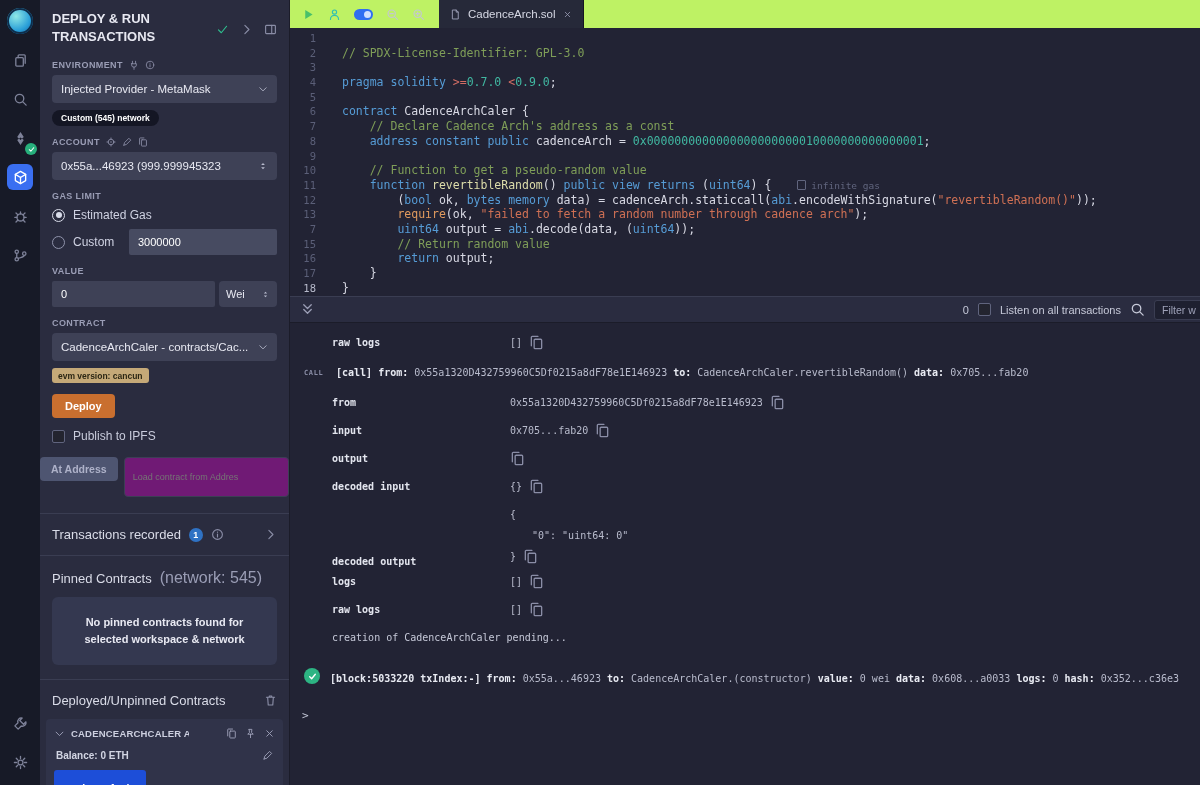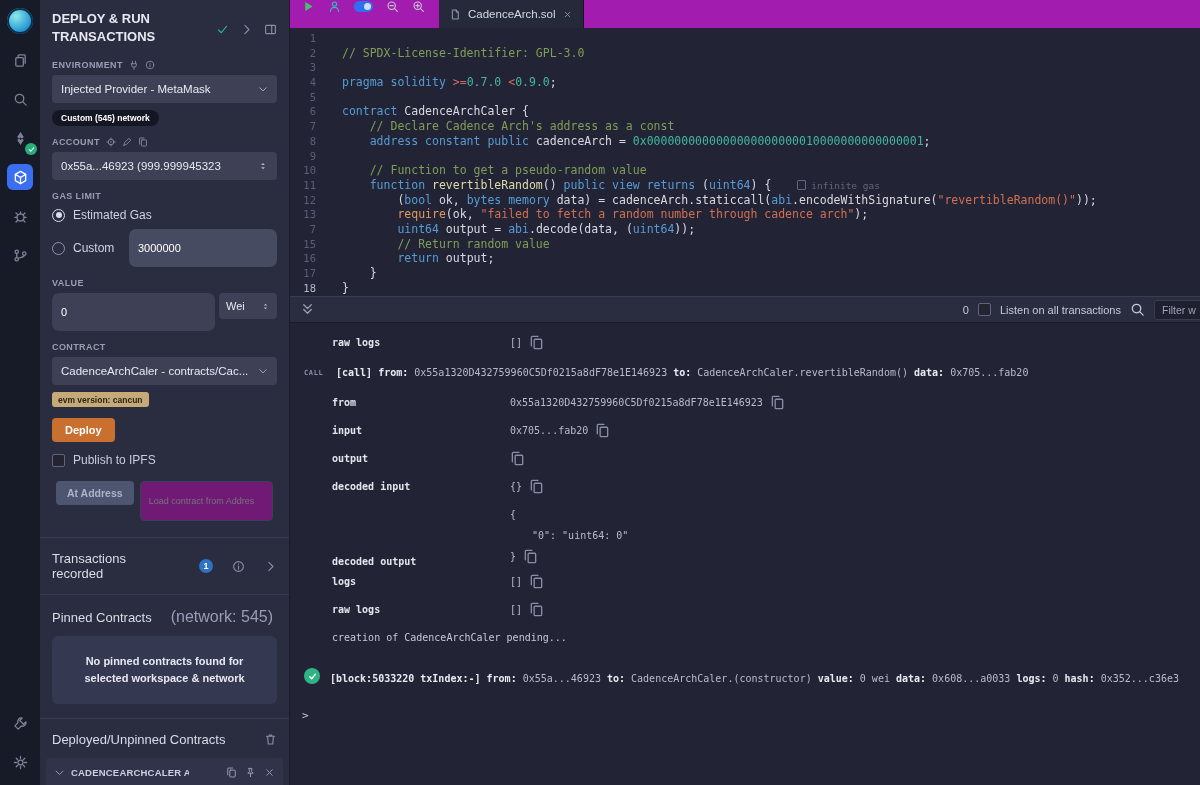--- a/index.html
+++ b/index.html
@@ -25,53 +25,53 @@
   .ok-check{color:#2fbf8f}
   .sp-label{font-size:9px;font-weight:700;color:#9a9db5;letter-spacing:.4px;display:flex;align-items:center;gap:6px;margin:11px 12px 5px}
   .sp-label svg{width:10px;height:10px;color:#8a8da6}
   .sp-select{margin:0 12px;background:#3e4156;border-radius:4px;height:28px;display:flex;align-items:center;padding:0 9px;font-size:11.5px;color:#e8e9f2;justify-content:space-between;cursor:pointer;white-space:nowrap;overflow:hidden}
   .sp-select svg{width:10px;height:10px;color:#b8bbcd;flex:0 0 auto;margin-left:6px}
   .badge-network{display:inline-block;margin:7px 12px 0;background:#141624;color:#fff;font-size:8.5px;font-weight:700;padding:3px 9px;border-radius:9px}
   .gas-row{display:flex;align-items:center;gap:8px;margin:7px 12px;font-size:12px;color:#cfd2e2}
   .radio{width:13px;height:13px;border-radius:50%;border:1px solid #8f93ab;flex:0 0 13px;position:relative}
   .radio.sel{border-color:#d9dce9}
   .radio.sel::after{content:"";position:absolute;left:2.5px;top:2.5px;width:6px;height:6px;border-radius:50%;background:#d9dce9}
-  .inp{background:#474b61;border:none;border-radius:7px;height:38px;color:#fff;font-size:11px;padding:0 9px;font-family:"Liberation Sans",sans-serif;outline:none}
+  .inp{background:#474b61;border:none;border-radius:2px;height:26px;color:#fff;font-size:11px;padding:0 9px;font-family:"Liberation Sans",sans-serif;outline:none}
   .inp::placeholder{color:#8b8ea6}
   .custom-gas-inp{flex:1;min-width:0}
   .value-row{display:flex;gap:4px;margin:0 12px}
   .value-inp{flex:1;min-width:0;background:#3e4156}
   .wei-select{width:58px;background:#3e4156;border-radius:4px;height:26px;display:flex;align-items:center;justify-content:space-between;padding:0 7px;font-size:11px;color:#e8e9f2;cursor:pointer}
   .wei-select svg{width:9px;height:9px;color:#b8bbcd}
   .badge-evm{display:inline-block;margin:7px 12px 0;background:#c5a978;color:#2b2613;font-size:8.5px;font-weight:700;padding:2.5px 6px;border-radius:3px}
   .btn-deploy{display:inline-block;margin:11px 12px 0;background:#c96f2f;color:#fff;border:none;border-radius:4px;height:24px;padding:0 13px;font-size:11px;font-weight:600;cursor:pointer;font-family:"Liberation Sans",sans-serif}
   .chk-row{display:flex;gap:8px;align-items:center;margin:11px 12px;font-size:12px;color:#c9ccdc}
   .chk{width:13px;height:13px;border:1px solid #60647e;background:#23242f;border-radius:2px;flex:0 0 13px;cursor:pointer}
-  .ataddr-row{display:flex;gap:6px;margin:14px 16px 16px}
+  .ataddr-row{display:flex;gap:6px;margin:14px 0 16px}
   .btn-ataddr{background:#4e5571;color:#aeb2c9;border:none;border-radius:4px;height:24px;font-size:10.5px;display:flex;align-items:center;padding:0 11px;font-weight:600;cursor:pointer;white-space:nowrap;font-family:"Liberation Sans",sans-serif}
   .inp-ataddr{flex:1;min-width:0;background:#701a75;border:1px solid #3c3f55;border-radius:4px;height:40px;font-size:9px;color:#cfd2e2;padding:0 8px}
-  .sp-sec{border-top:1px solid #3a3d52;padding:13px 12px;display:flex;align-items:center;gap:19px;font-size:13px;color:#dadce8}
+  .sp-sec{border-top:1px solid #3a3d52;padding:13px 12px;display:flex;align-items:center;gap:8px;font-size:13px;color:#dadce8}
   .badge-count{width:14px;height:14px;background:#2f72c4;border-radius:50%;color:#fff;font-size:9px;display:flex;align-items:center;justify-content:center;font-weight:700;flex:0 0 14px}
   .sec-icon{color:#8a8da6}
   .sec-icon svg{width:13px;height:13px}
   .ml-auto{margin-left:auto}
   .pin-net{font-size:16px;color:#9a9db5;font-weight:400}
   .pinned-box{margin:2px 12px 14px;background:#343850;border-radius:6px;padding:17px 12px;text-align:center;font-size:11px;font-weight:700;color:#e8e9f2;line-height:1.55}
   .contract-card{margin:2px 6px 0;background:#303349;border-radius:4px;padding:9px 8px;height:130px}
   .card-row1{display:flex;align-items:center;gap:6px;color:#cdd0e0}
   .card-row1 svg{width:11px;height:11px;color:#9a9db5;cursor:pointer}
   .card-name{font-size:9.5px;font-weight:700;letter-spacing:.2px;white-space:nowrap;overflow:hidden;max-width:118px}
   .card-icons{margin-left:auto;display:flex;gap:8px;align-items:center}
   .card-balance{display:flex;align-items:center;font-size:10px;font-weight:700;margin:11px 2px 4px;color:#d2d5e3}
   .card-balance svg{width:11px;height:11px;color:#9a9db5}
   .btn-fn{display:block;background:#1d4ed8;color:#fff;border:none;border-radius:3px;height:36px;font-size:10.5px;font-weight:600;padding:0 13px;margin:9px 0 0;cursor:pointer;font-family:"Liberation Sans",sans-serif}
 
   
   .main{position:absolute;left:290px;top:0;right:0;height:100%;display:flex;flex-direction:column;background:#222334}
-  .tabbar{height:28px;background:#a21caf;display:flex;align-items:flex-start;flex:0 0 28px}
+  .tabbar{height:28px;background:#bef264;display:flex;align-items:center;flex:0 0 28px}
   .tb-icons{display:flex;align-items:center;gap:13px;padding:0 6px 0 12px}
   .tb-play{color:#49c06a}
   .tb-play svg{width:13px;height:13px}
   .tb-person{color:#2fbfb4}
   .tb-person svg{width:13px;height:13px}
   .tb-toggle{width:19px;height:11px;background:#2f6ff2;border-radius:6px;position:relative;cursor:pointer}
   .tb-toggle::after{content:"";position:absolute;right:2px;top:2px;width:7px;height:7px;border-radius:50%;background:#cfe0ff}
   .tb-zoom{color:#c3c6d4}
   .tb-zoom svg{width:13px;height:13px}
   .tab{height:28px;background:#262939;display:flex;align-items:center;gap:7px;padding:0 11px;margin-left:8px;font-size:11.5px;color:#d6d8e4;border-right:1px solid #151621;cursor:pointer}

